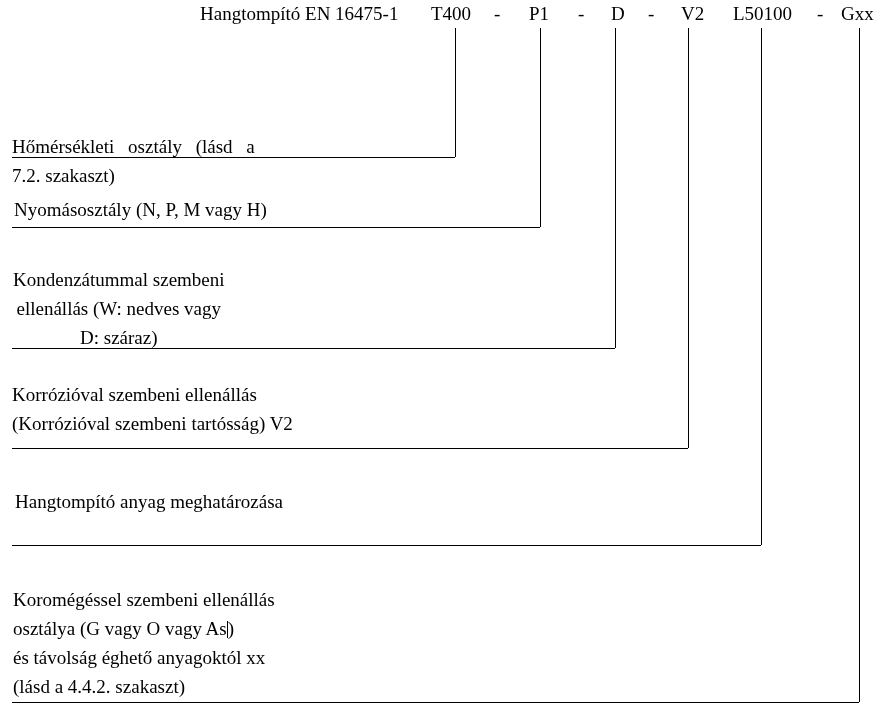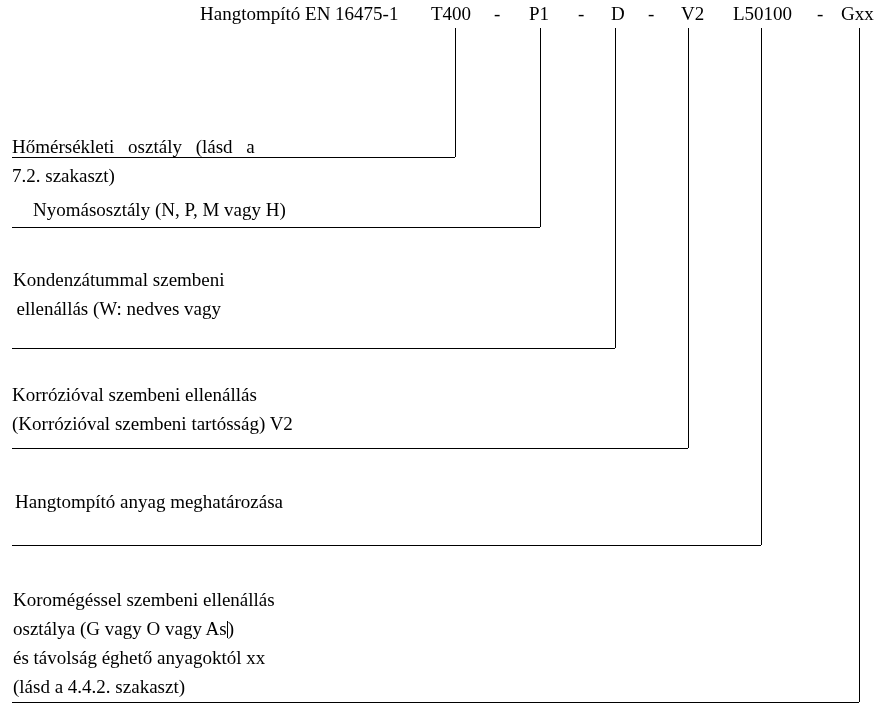--- a/index.html
+++ b/index.html
@@ -105,26 +105,27 @@
       <div class="hline" style="left: 12px; top: 545px; width: 749px;"></div>
       <div class="vline" style="left: 859px; top: 28px; height: 674px;"></div>
       <div class="hline" style="left: 12px; top: 702px; width: 847px;"></div>
     </div>
 
   <div id="label-layer">
       <div class="label" style="left: 12px; top: 100px; margin-top: 32px;">
         <span class="ln justify">Hőmérsékleti osztály (lásd a</span>
         <span class="ln">7.2. szakaszt)</span>
       </div>
-      <div class="label" style="left: 14px; top: 195px; margin-left: 19px;">
+      <div class="label" style="left: 14px; top: 195px;">
         <span class="ln">Nyomásosztály (N, P, M vagy H)</span>
       </div>
       <div class="label" style="left: 13px; top: 265px; text-align: center;">
         <span class="ln">Kondenzátummal szembeni</span>
         <span class="ln">ellenállás (W: nedves vagy</span>
+        <span class="ln">D: száraz)</span>
       </div>
       <div class="label" style="left: 12px; top: 380px;">
         <span class="ln">Korrózióval szembeni ellenállás</span>
         <span class="ln">(Korrózióval szembeni tartósság) V2</span>
       </div>
       <div class="label" style="left: 15px; top: 487px;">
         <span class="ln">Hangtompító anyag meghatározása</span>
       </div>
       <div class="label" style="left: 13px; top: 585px;">
         <span class="ln">Koromégéssel szembeni ellenállás</span>

